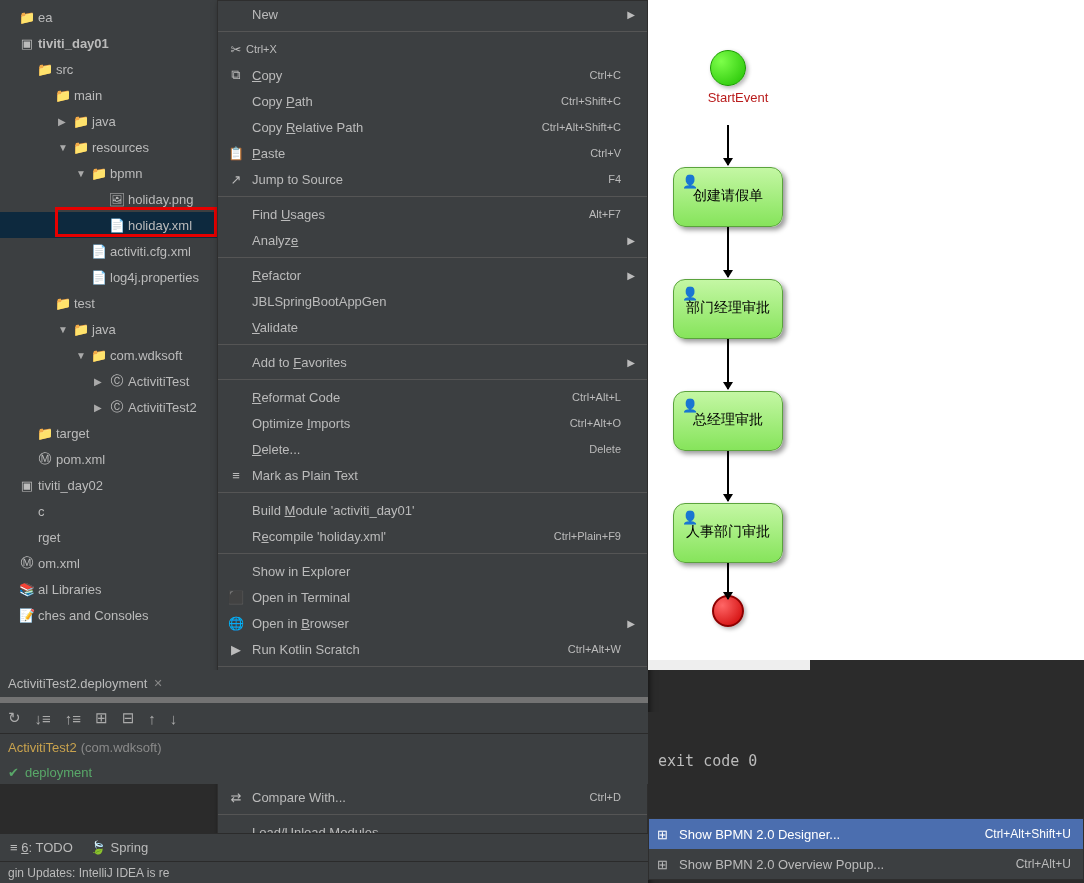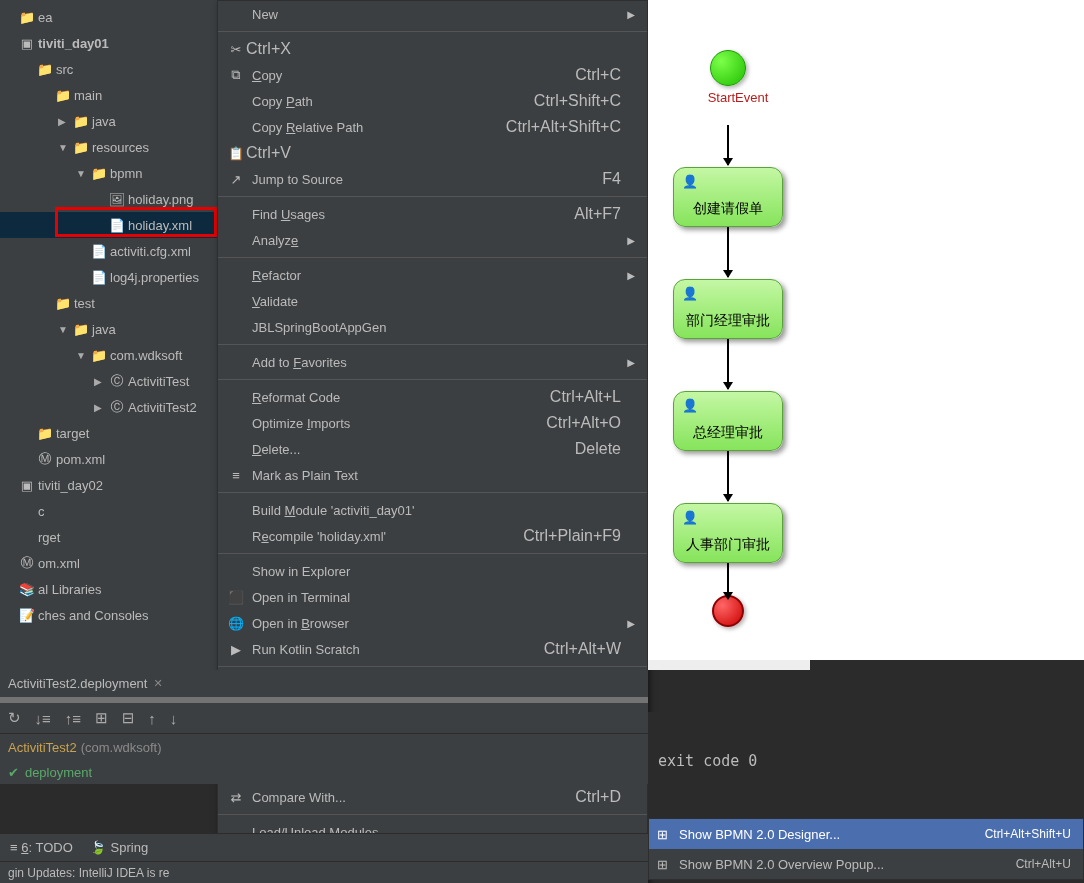--- a/index.html
+++ b/index.html
@@ -14,38 +14,38 @@
 .tree-row .lbl { margin-left: 2px; }
 .highlight-box { position: absolute; border: 3px solid #e60000; pointer-events: none; }
 
 
 .ctx-menu { position: absolute; left: 217px; top: 0; width: 431px; background: #3c3f41; color: #bbbbbb; border: 1px solid #2e2e2e; box-shadow: 2px 2px 6px rgba(0,0,0,0.5); }
 .ctx-item { display: flex; align-items: center; height: 26px; padding: 0 12px 0 8px; }
 .ctx-item.selected { background: #4b6eaf; color: #fff; }
 .ctx-item .mi-icon { width: 20px; display: inline-flex; justify-content: center; }
 .ctx-item .mi-label { flex: 1; padding-left: 6px; }
 .ctx-item .mi-label u { text-decoration: underline; }
-.ctx-item .mi-short { color: #bbbbbb; font-size: 16px; }
+.ctx-item .mi-short { color: #bbbbbb; font-size: 11px; }
 .ctx-item .mi-sub { width: 10px; text-align: right; font-size: 10px; margin-left: 4px; }
 .ctx-sep { height: 1px; background: #555; margin: 4px 0; }
 
 
 .sub-menu { position: absolute; left: 648px; top: 818px; width: 436px; background: #3c3f41; border: 1px solid #2e2e2e; }
 .sub-item { display: flex; align-items: center; height: 30px; padding: 0 12px 0 8px; color: #bbbbbb; }
 .sub-item.selected { background: #4b6eaf; color: #fff; }
 
 
 .canvas { position: absolute; left: 648px; top: 0; width: 436px; height: 660px; background: #ffffff; }
 .start-event { width: 36px; height: 36px; border-radius: 50%; background: radial-gradient(circle at 30% 30%, #7dff4a, #1fbf00); border: 1px solid #1a9900; margin: 50px auto 4px; box-shadow: 2px 2px 4px rgba(0,0,0,.3); }
 .start-label { text-align: center; color: #b91c1c; font-size: 13px; margin-bottom: 20px; padding-left: 20px; }
 .arrow-down { width: 2px; height: 40px; background: #000; margin: 0 auto; position: relative; }
 .arrow-down:after { content: ""; position: absolute; bottom: -1px; left: -4px; border-left: 5px solid transparent; border-right: 5px solid transparent; border-top: 8px solid #000; }
 .task-box { width: 110px; height: 60px; border: 1px solid #5aa33c; border-radius: 12px; background: linear-gradient(180deg,#c4f7a4,#86e45b); margin: 2px auto 0; position: relative; box-shadow: 3px 3px 5px rgba(0,0,0,.4); }
 .task-box .person { position: absolute; top: 6px; left: 8px; }
-.task-box .task-text { position: absolute; width: 100%; text-align: center; top: 32px; color: #000; font-size: 14px; }
+.task-box .task-text { position: absolute; width: 100%; text-align: center; top: 19px; color: #000; font-size: 14px; }
 .end-event { width: 32px; height: 32px; border-radius: 50%; background: radial-gradient(circle at 30% 30%, #ff6666, #cc0000); border: 2px solid #8b0000; margin: 2px auto; box-shadow: 2px 2px 4px rgba(0,0,0,.3); }
 .canvas-bg2 { position: absolute; left: 648px; top: 660px; width: 162px; height: 10px; background: #eee; }
 
 
 .tab-area { position: absolute; left: 0; top: 670px; width: 648px; background: #3c3f41; }
 .test-tab { display: flex; align-items: center; padding: 6px 8px; border-bottom: 6px solid #737373; }
 .test-tab-close { margin-left: 6px; color: #888; font-size: 11px; }
 .toolbar-icons { display: flex; gap: 14px; padding: 6px 8px; align-items: center; border-bottom: 1px solid #2b2b2b; }
 .toolbar-icons span { color: #aaa; font-size: 15px; }
 .run-row { display: flex; align-items: center; padding: 6px 8px; color: #aaa; }
@@ -211,20 +211,21 @@
       <span class="mi-sub"></span>
     </div>
     <div class="ctx-item">
       <span class="mi-icon"></span>
       <span class="mi-label">Copy <u>R</u>elative Path</span>
       <span class="mi-short">Ctrl+Alt+Shift+C</span>
       <span class="mi-sub"></span>
     </div>
     <div class="ctx-item">
       <span class="mi-icon">📋</span>
+      <span class="mi-label"><u>P</u>aste</span>
       <span class="mi-short">Ctrl+V</span>
       <span class="mi-sub"></span>
     </div>
     <div class="ctx-item">
       <span class="mi-icon">↗</span>
       <span class="mi-label">Jump to Source</span>
       <span class="mi-short">F4</span>
       <span class="mi-sub"></span>
     </div>
     <div class="ctx-sep"></div>
@@ -242,27 +243,27 @@
     </div>
     <div class="ctx-sep"></div>
     <div class="ctx-item">
       <span class="mi-icon"></span>
       <span class="mi-label"><u>R</u>efactor</span>
       <span class="mi-short"></span>
       <span class="mi-sub">▶</span>
     </div>
     <div class="ctx-item">
       <span class="mi-icon"></span>
+      <span class="mi-label">JBLSpringBootAppGen</span>
+      <span class="mi-short"></span>
+      <span class="mi-sub"></span>
+    </div>
+    <div class="ctx-item">
+      <span class="mi-icon"></span>
       <span class="mi-label"><u>V</u>alidate</span>
-      <span class="mi-short"></span>
-      <span class="mi-sub"></span>
-    </div>
-    <div class="ctx-item">
-      <span class="mi-icon"></span>
-      <span class="mi-label">JBLSpringBootAppGen</span>
       <span class="mi-short"></span>
       <span class="mi-sub"></span>
     </div>
     <div class="ctx-sep"></div>
     <div class="ctx-item">
       <span class="mi-icon"></span>
       <span class="mi-label">Add to <u>F</u>avorites</span>
       <span class="mi-short"></span>
       <span class="mi-sub">▶</span>
     </div>

